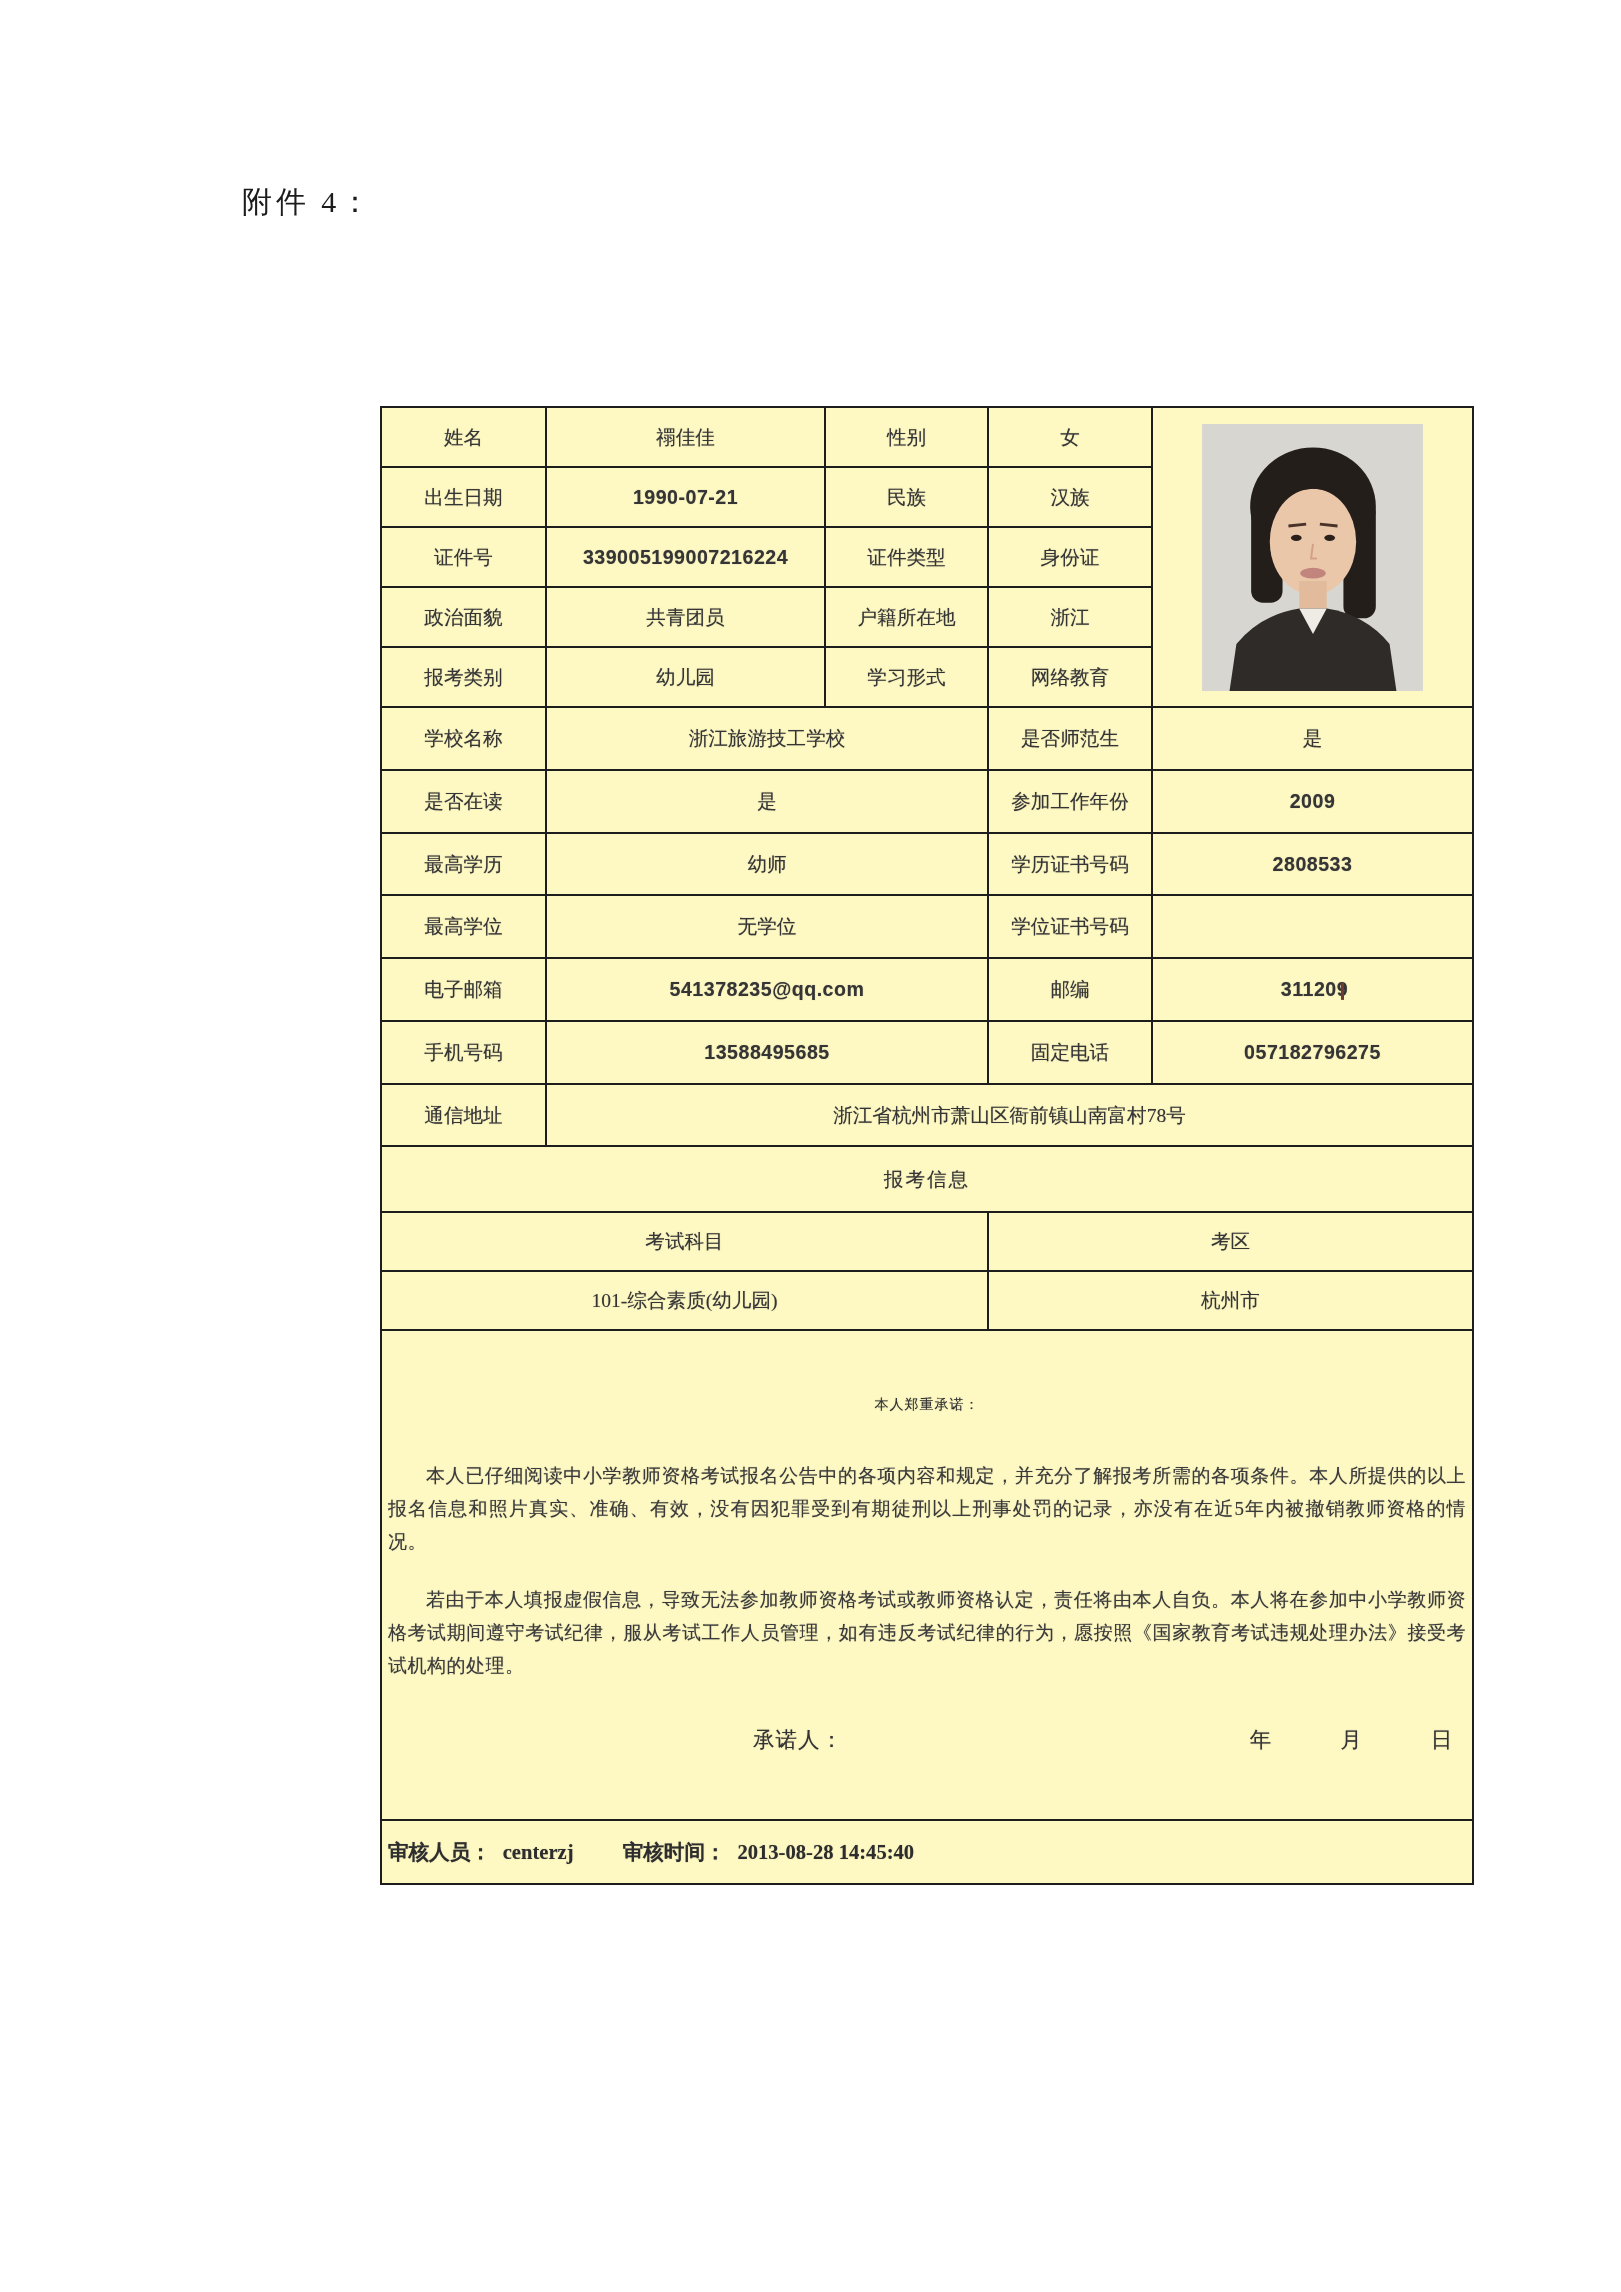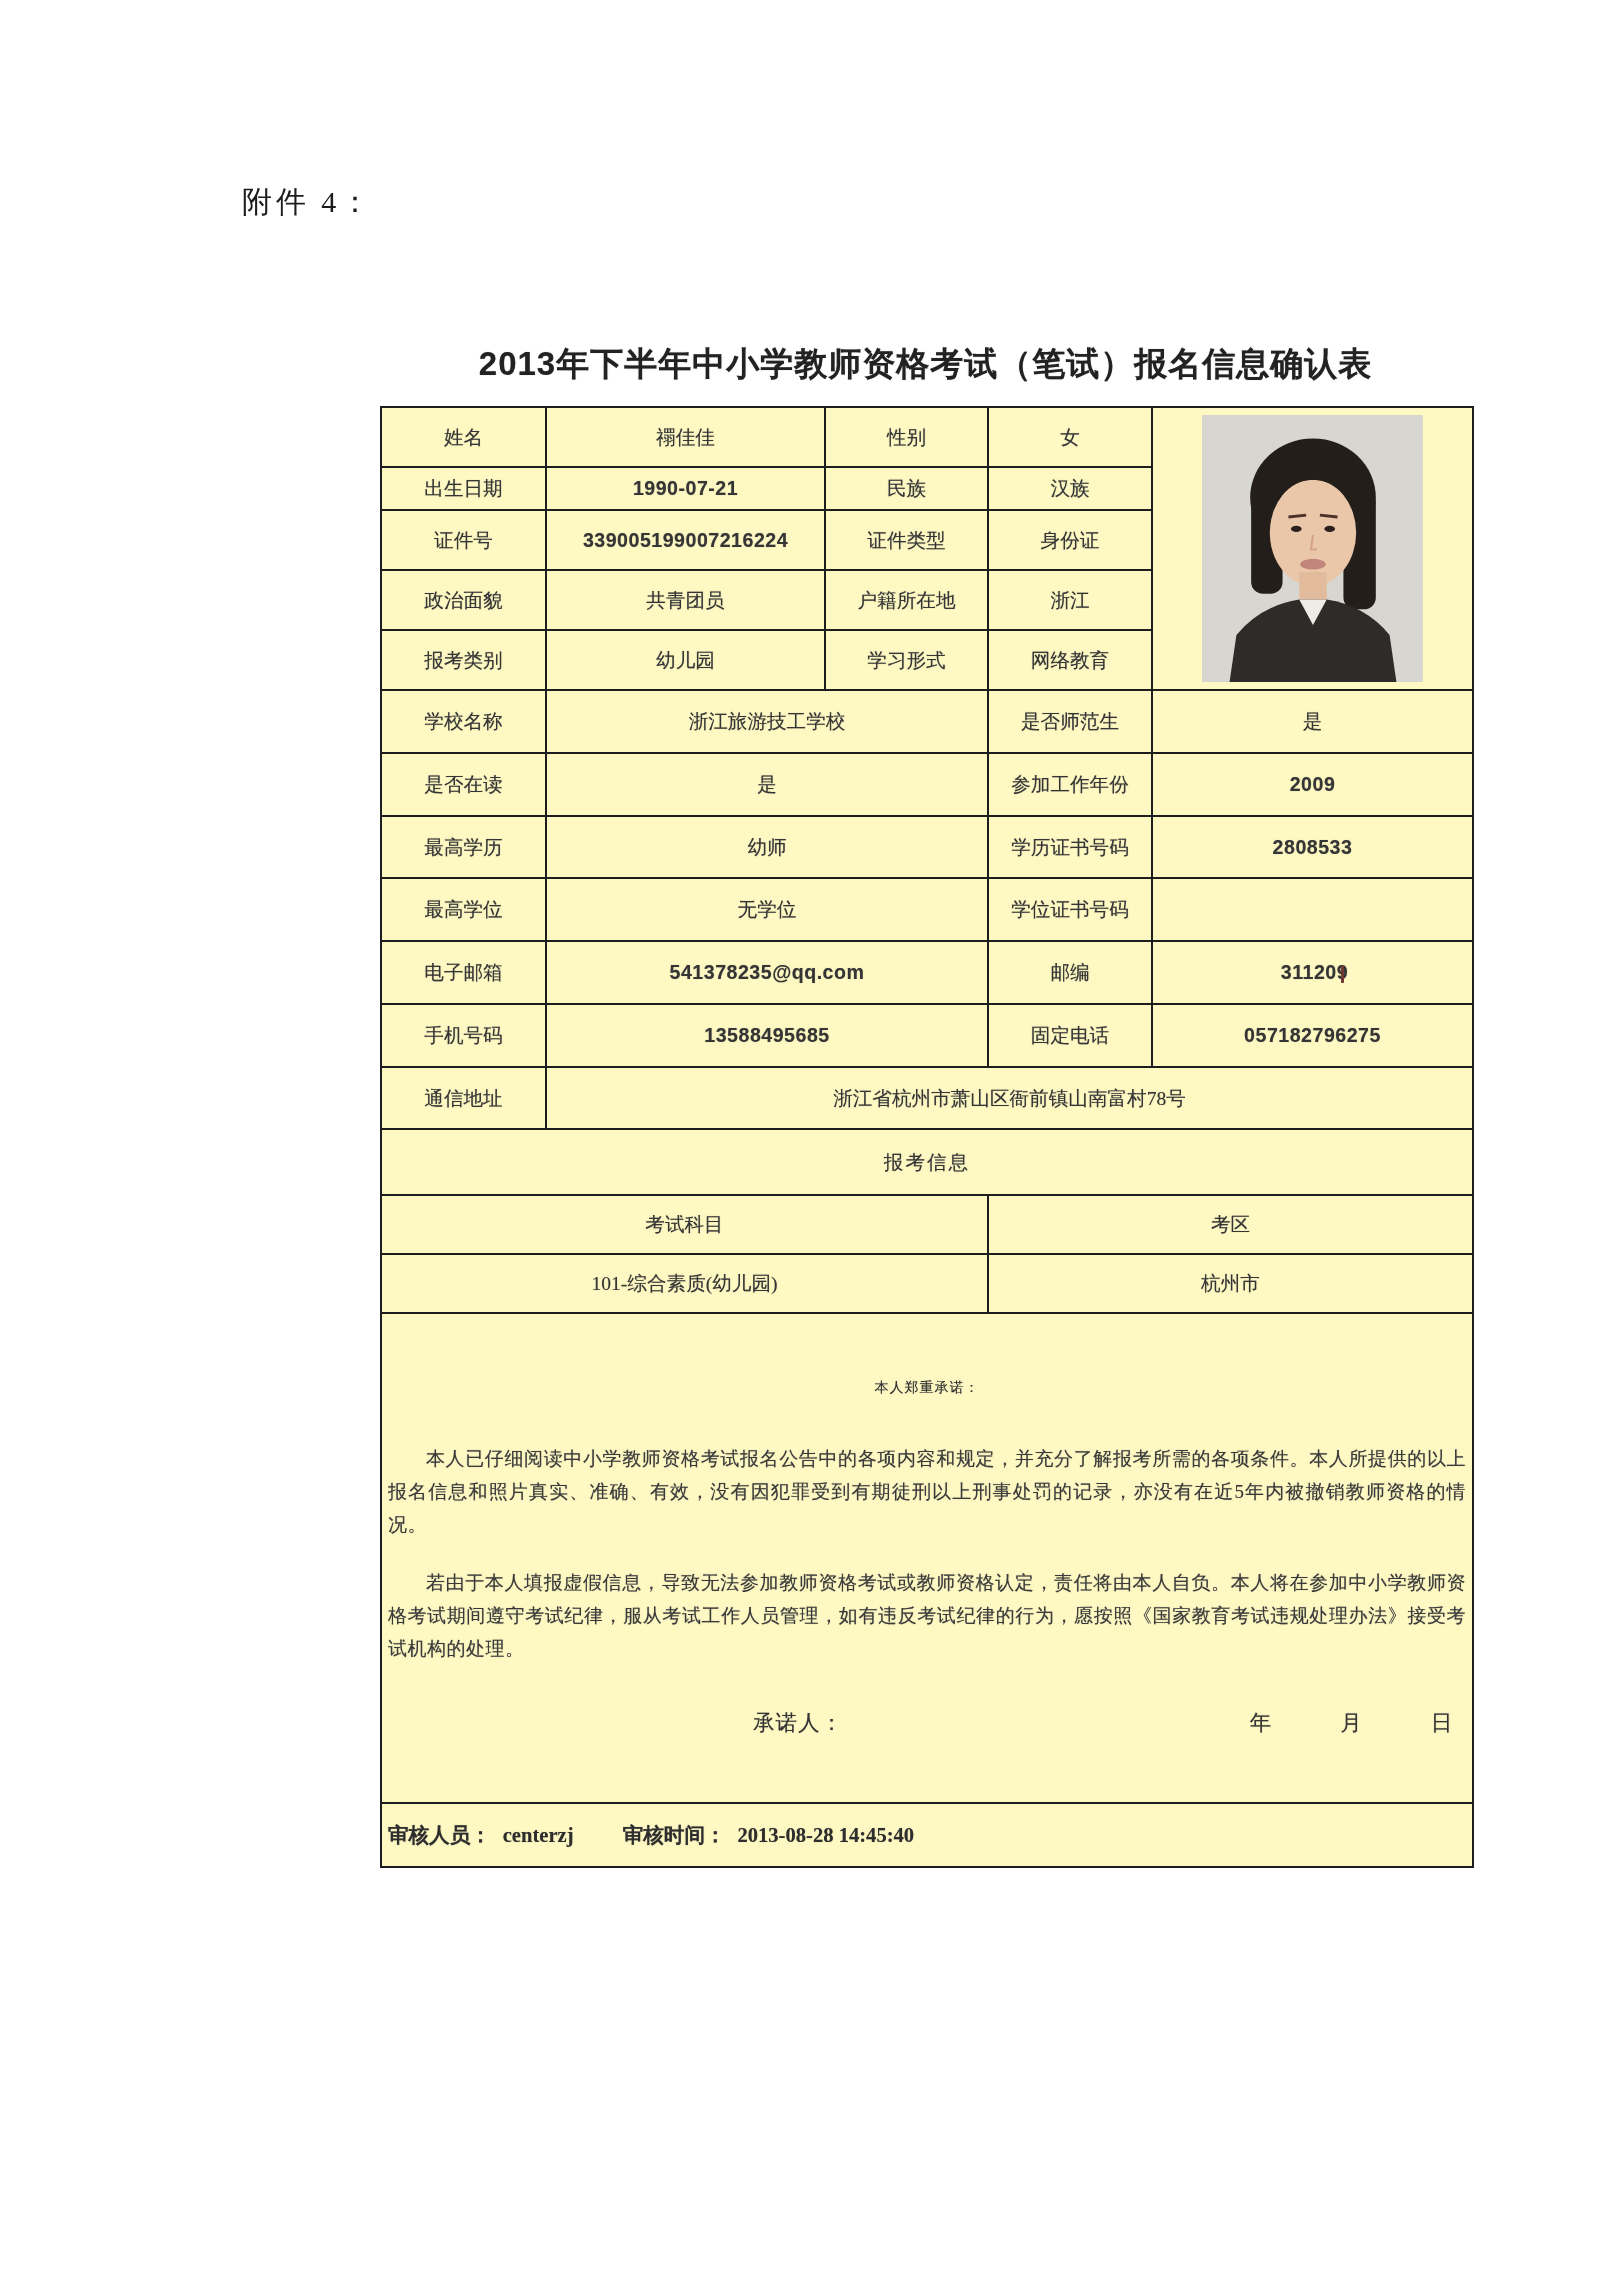--- a/index.html
+++ b/index.html
@@ -74,21 +74,20 @@
   .audit-line{display:flex;align-items:center;gap:11.8px;font-size:20.6px;font-weight:bold;color:#2d2d2d;}
   .audit-line .gap{width:25.5px;}
 </style>
 </head>
 <body>
 
 <div class="page">
 
   <div class="attachment">附件 4：</div>
 
-  <div class="doc-title">2013年下半年中小学教师资格考试（笔试）报名信息确认表</div>
 
   <table class="form">
     <colgroup>
       <col style="width:165px">
         <col style="width:279px">
         <col style="width:163px">
         <col style="width:164px">
         <col style="width:321px">
     </colgroup>
 
@@ -111,21 +110,21 @@
           <ellipse cx="96" cy="116" rx="5.5" ry="3.2" fill="#2b201c"></ellipse>
           <ellipse cx="130" cy="116" rx="5.5" ry="3.2" fill="#2b201c"></ellipse>
           <path d="M113 122 L111 137 L117 137" stroke="#d3a185" stroke-width="2" fill="none"></path>
           <ellipse cx="113" cy="152" rx="13" ry="5.5" fill="#c2857d"></ellipse>
           <rect x="99" y="160" width="28" height="30" fill="#e2bb9c"></rect>
           <path d="M28 272 L35 224 Q60 194 99 188 L127 188 Q166 194 191 224 L198 272 Z" fill="#2e2b28"></path>
           <path d="M99 188 L113 214 L127 188 Z" fill="#efece6"></path>
         </svg>
       </td>
     </tr>
-    <tr style="height:43px">
+    <tr style="height:60px">
       <td class="lbl">出生日期</td>
       <td class="val num">1990-07-21</td>
       <td class="lbl">民族</td>
       <td class="val">汉族</td>
     </tr>
     <tr style="height:60px">
       <td class="lbl">证件号</td>
       <td class="val num">339005199007216224</td>
       <td class="lbl">证件类型</td>
       <td class="val">身份证</td>

